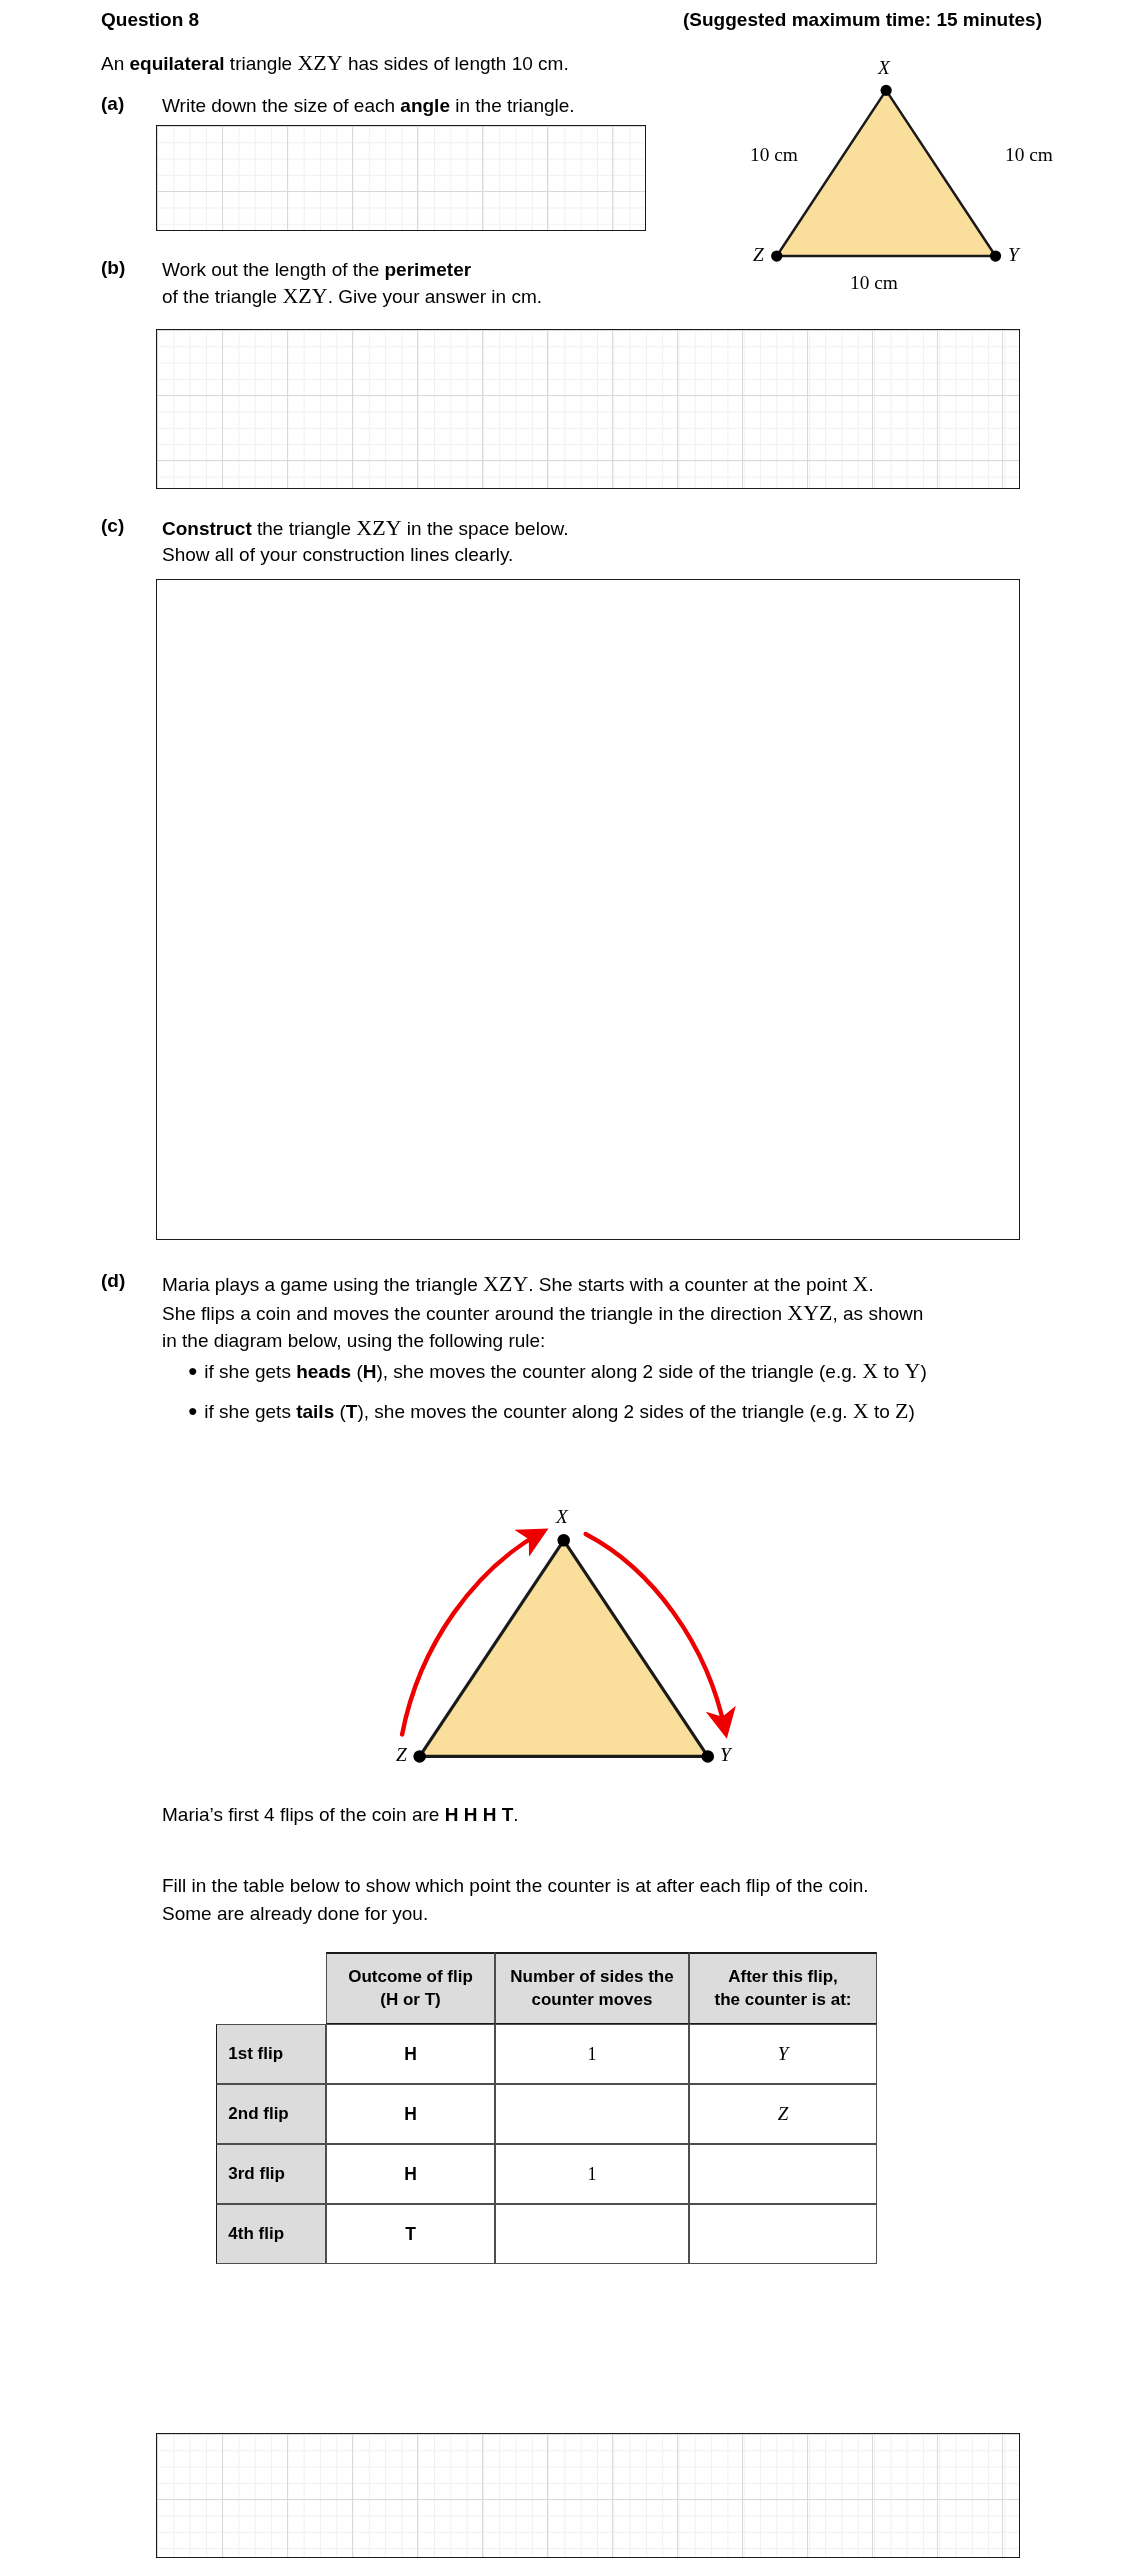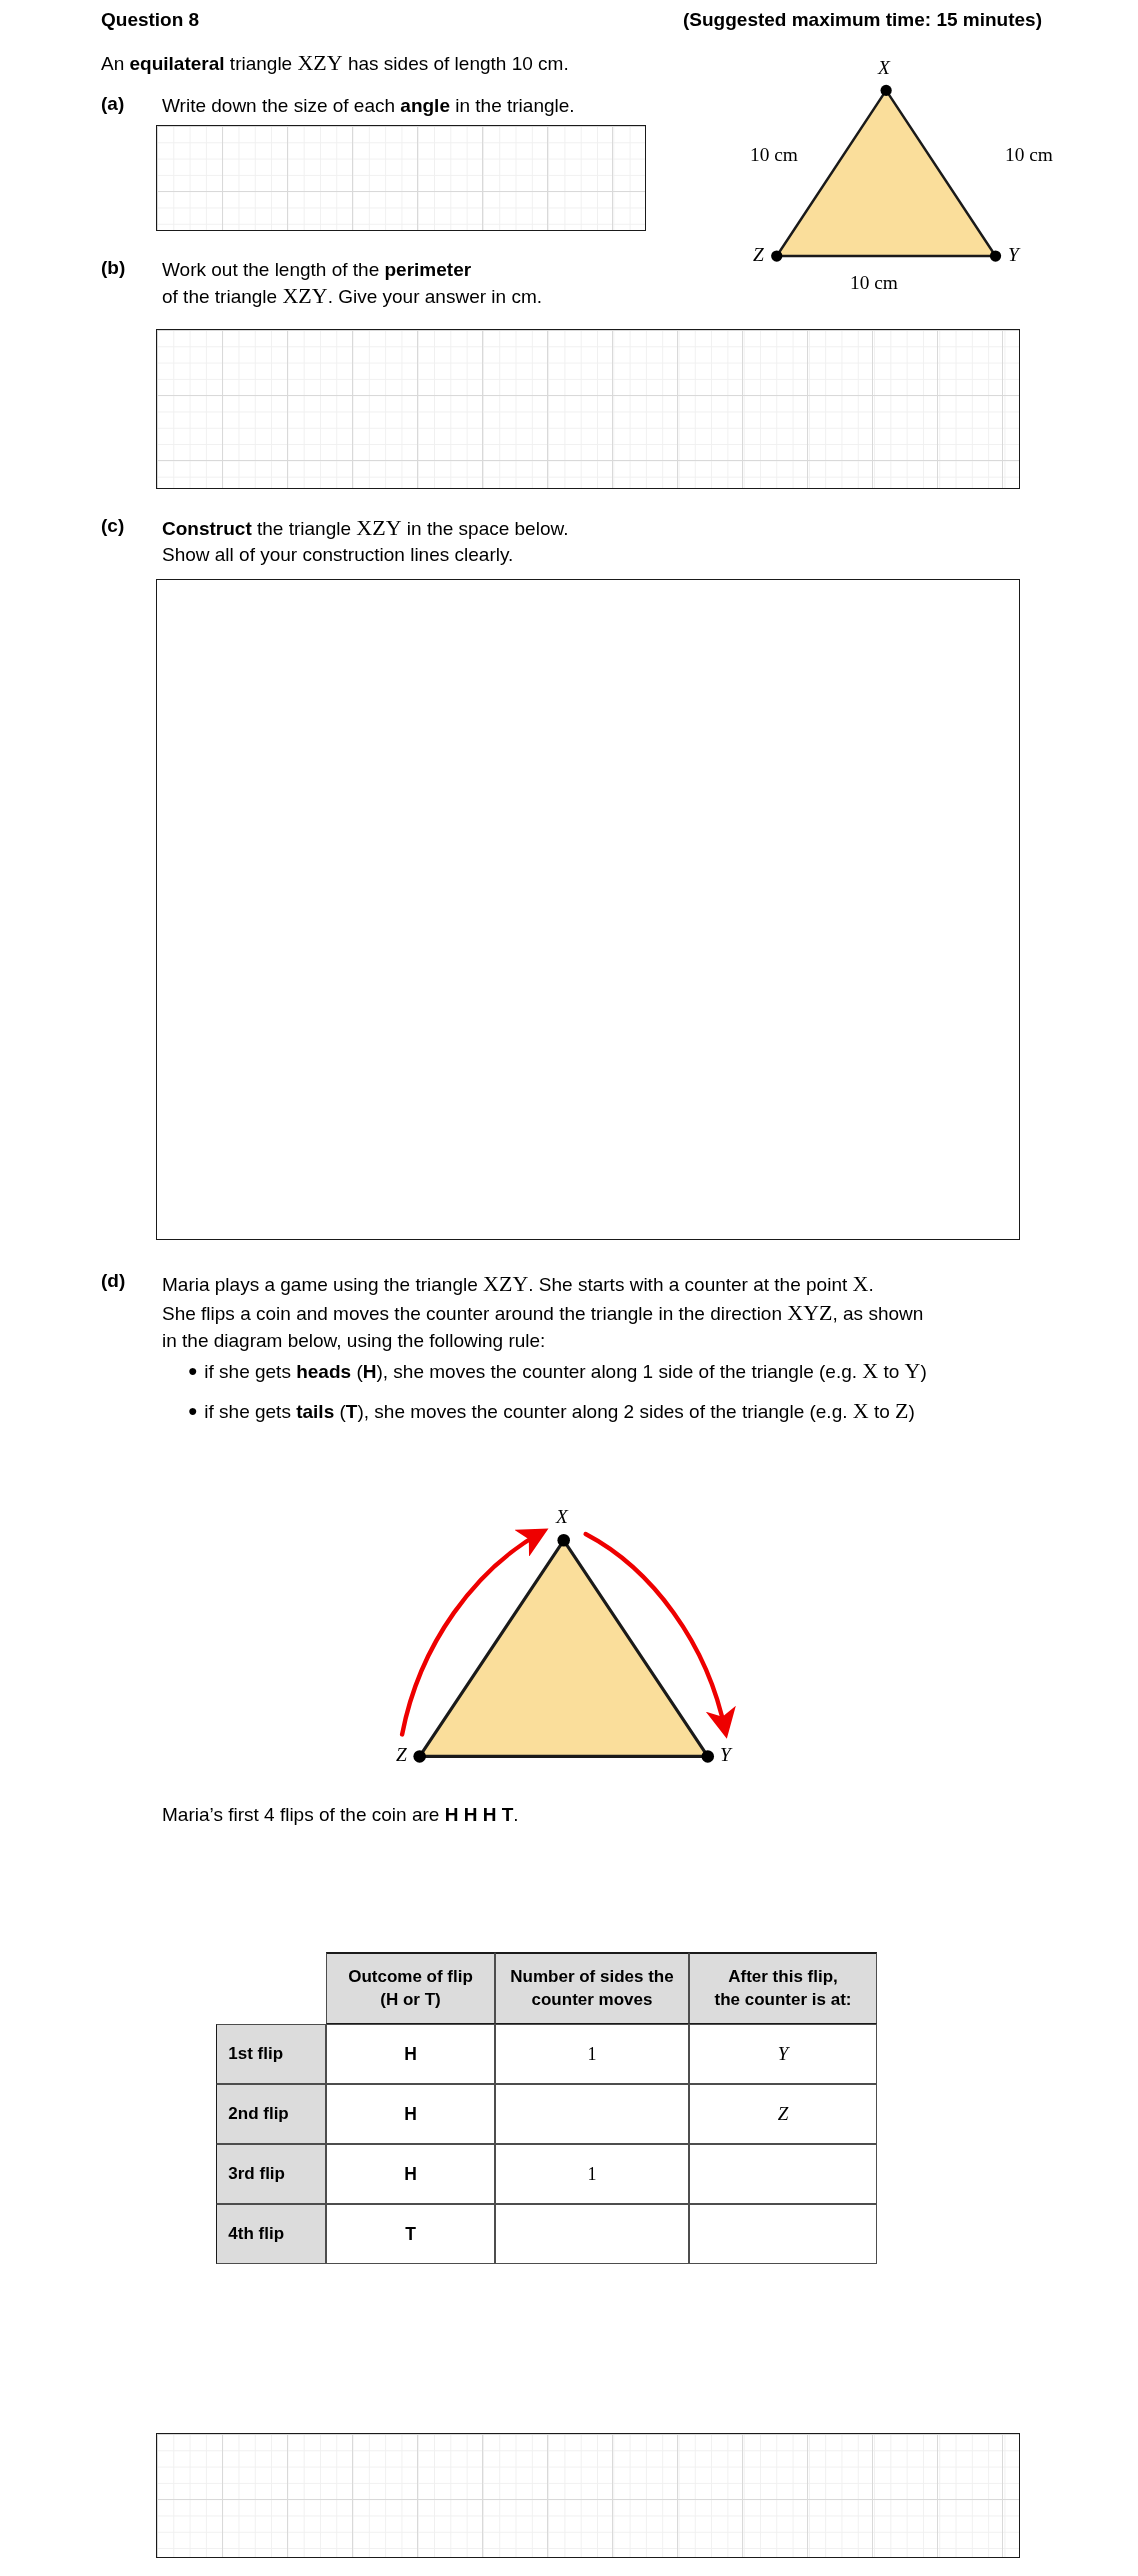--- a/index.html
+++ b/index.html
@@ -191,21 +191,21 @@
   <div class="plabel" style="left:101px; top:1270px;">(d)</div>
   <div class="ptext" style="left:162px; top:1270px; white-space:nowrap; line-height:27.6px;">
     <div><span>Maria plays a game using the triangle </span><span class="mathit">XZY</span><span>.  She starts with a counter at the point </span><span class="mathit">X</span><span>.</span></div>
     <div><span>She flips a coin and moves the counter around the triangle in the direction </span><span class="mathit">XYZ</span><span>, as shown</span></div>
     <div>in the diagram below, using the following rule:</div>
   </div>
 
   <div class="bullet-list" style="left:188px; top:1358px;">
     <div class="bullet-row">
       <span class="bullet-dot">●</span>
-      <span class="bullet-text"><span>if she gets </span><span class="b">heads</span><span> (</span><span class="b">H</span><span>), she moves the counter along 1 side of the triangle (e.g. </span><span class="mathit">X</span><span> to </span><span class="mathit">Y</span><span>)</span></span>
+      <span class="bullet-text"><span>if she gets </span><span class="b">heads</span><span> (</span><span class="b">H</span><span>), she moves the counter along 2 side of the triangle (e.g. </span><span class="mathit">X</span><span> to </span><span class="mathit">Y</span><span>)</span></span>
     </div>
     <div class="bullet-row">
       <span class="bullet-dot">●</span>
       <span class="bullet-text"><span>if she gets </span><span class="b">tails</span><span> (</span><span class="b">T</span><span>), she moves the counter along 2 sides of the triangle (e.g. </span><span class="mathit">X</span><span> to </span><span class="mathit">Z</span><span>)</span></span>
     </div>
   </div>
 
   <div class="diagram" style="left:357px; top:1393px; width:451px; height:376px;">
     <svg width="451" height="376" viewBox="0 0 720 600">
       <defs>
@@ -227,20 +227,24 @@
     </svg>
     <span class="dlabel" style="left:199px; top:113px;">X</span>
     <span class="dlabel" style="left:39px;  top:351px;">Z</span>
     <span class="dlabel" style="left:363px; top:351px;">Y</span>
   </div>
 
   <div class="ptext" style="left:162px; top:1802px; white-space:nowrap;">
     <span>Maria’s first 4 flips of the coin are </span><span class="b">H H H T</span><span>.</span>
   </div>
 
+  <div class="ptext" style="left:162px; top:1872px; white-space:nowrap; line-height:27.6px;">
+    <div>Fill in the table below to show which point the counter is at after each flip of the coin.</div>
+    <div>Some are already done for you.</div>
+  </div>
 
   <table id="fliptable">
     <thead>
       <tr>
         <th class="corner" style="width:110px;"></th>
         <th style="width:169px;">
           <div>Outcome of flip</div>
           <div><span>(H </span><span class="norm">or</span><span> T)</span></div>
         </th>
         <th style="width:194px;">

